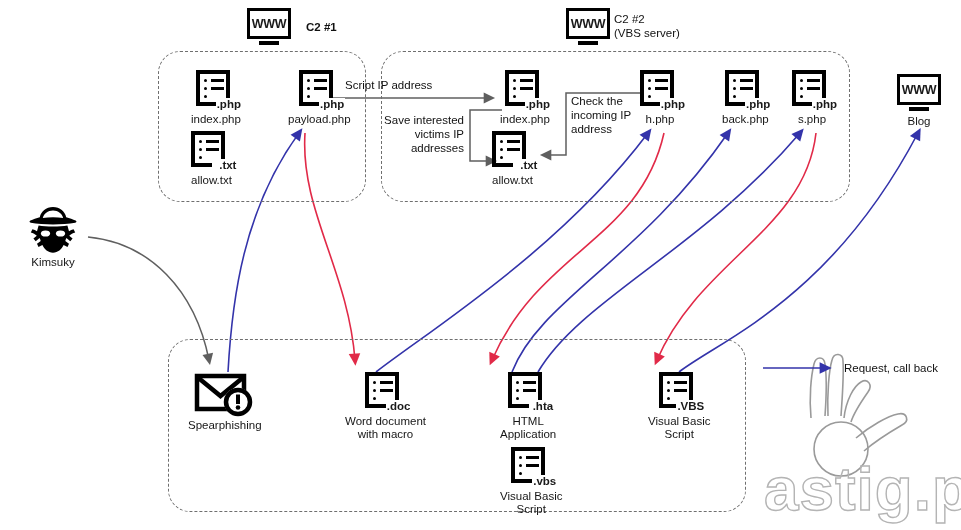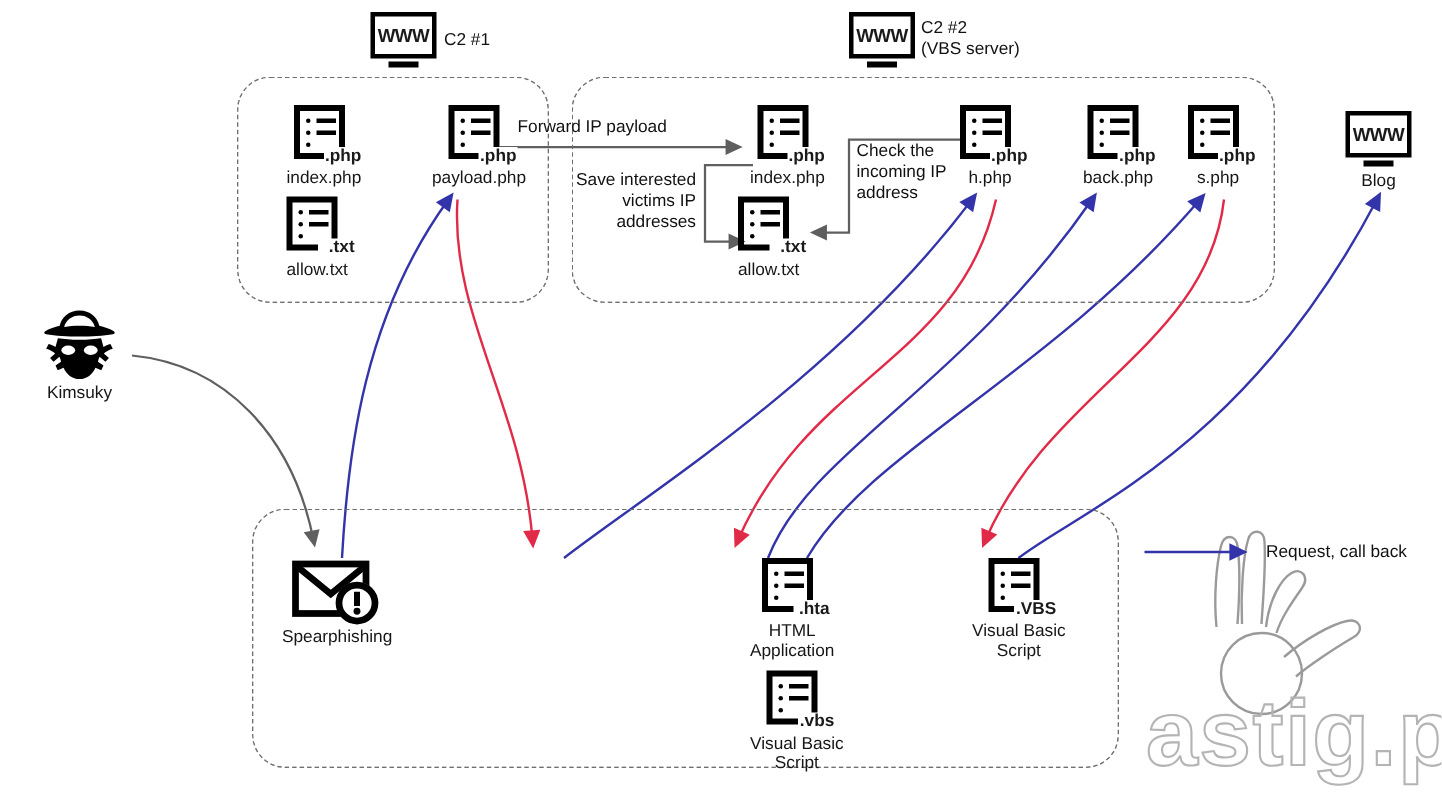--- a/index.html
+++ b/index.html
@@ -96,21 +96,21 @@
   <div class="dashbox" style="left:168px;top:339px;width:578px;height:173px;"></div>
 
   <div class="node" style="left:247px;top:8px;">
     <div class="monitor">
       <div class="scr">
           <span class="www">WWW</span>
         </div>
       <div class="stand"></div>
     </div>
   </div>
-  <div class="hdr" style="left:296px;top:21px;">C2 #1</div>
+  <div class="hdr" style="left:306px;top:21px;font-weight:bold;">C2 #1</div>
 
   <div class="node" style="left:566px;top:8px;">
     <div class="monitor">
       <div class="scr">
           <span class="www">WWW</span>
         </div>
       <div class="stand"></div>
     </div>
   </div>
   <div class="hdr" style="left:614px;top:13px;">C2 #2
@@ -231,21 +231,21 @@
         <div class="bar" style="top:9px;width:13px;"></div>
       <div class="dot" style="top:17px;"></div>
         <div class="bar" style="top:17px;width:13px;"></div>
       <div class="dot" style="top:25px;"></div>
       <div class="notch2"></div>
       <div class="ext">.php</div>
     </div>
     <div class="cap">s.php</div>
   </div>
 
-  <div class="lbl" style="left:345px;top:78px;">Forward IP payload</div>
+  <div class="lbl" style="left:345px;top:78px;">Script IP address</div>
   <div class="lbl r" style="left:380px;top:113px;width:84px;white-space:pre-line;">Save interested
 victims IP
 addresses</div>
   <div class="lbl" style="left:571px;top:94px;width:66px;white-space:pre-line;">Check the
 incoming IP
 address</div>
 
   <div class="node" style="left:22px;top:205px;">
     <svg width="62" height="50" viewBox="0 0 62 50">
       <g fill="#000">
@@ -266,20 +266,34 @@
         <path d="M4.5 6 L26.5 24 L48.5 6" fill="none" stroke="#000" stroke-width="4.5"></path>
         <circle cx="44" cy="30" r="14" fill="#fff"></circle>
         <circle cx="44" cy="30" r="12" fill="none" stroke="#000" stroke-width="4.5"></circle>
         <rect x="42" y="22.5" width="4" height="9.5" fill="#000"></rect>
         <circle cx="44" cy="35.5" r="2.3" fill="#000"></circle>
       </g>
     </svg>
     <div class="cap">Spearphishing</div>
   </div>
 
+  <div class="node" style="left:345px;top:372px;">
+    <div class="fileicon">
+      <div class="body"></div>
+      <div class="dot" style="top:9px;"></div>
+        <div class="bar" style="top:9px;width:13px;"></div>
+      <div class="dot" style="top:17px;"></div>
+        <div class="bar" style="top:17px;width:13px;"></div>
+      <div class="dot" style="top:25px;"></div>
+      <div class="notch2"></div>
+      <div class="ext">.doc</div>
+    </div>
+    <div class="cap">Word document
+with macro</div>
+  </div>
 
   <div class="node" style="left:500px;top:372px;">
     <div class="fileicon">
       <div class="body"></div>
       <div class="dot" style="top:9px;"></div>
         <div class="bar" style="top:9px;width:13px;"></div>
       <div class="dot" style="top:17px;"></div>
         <div class="bar" style="top:17px;width:13px;"></div>
       <div class="dot" style="top:25px;"></div>
       <div class="notch2"></div>

